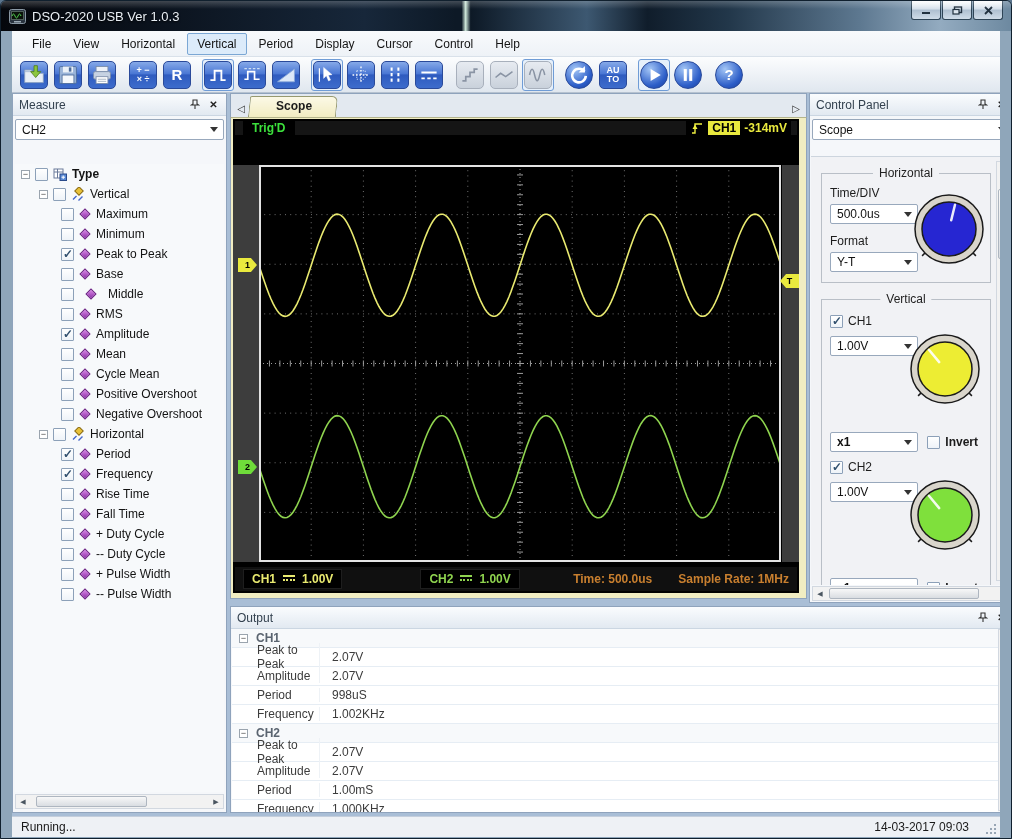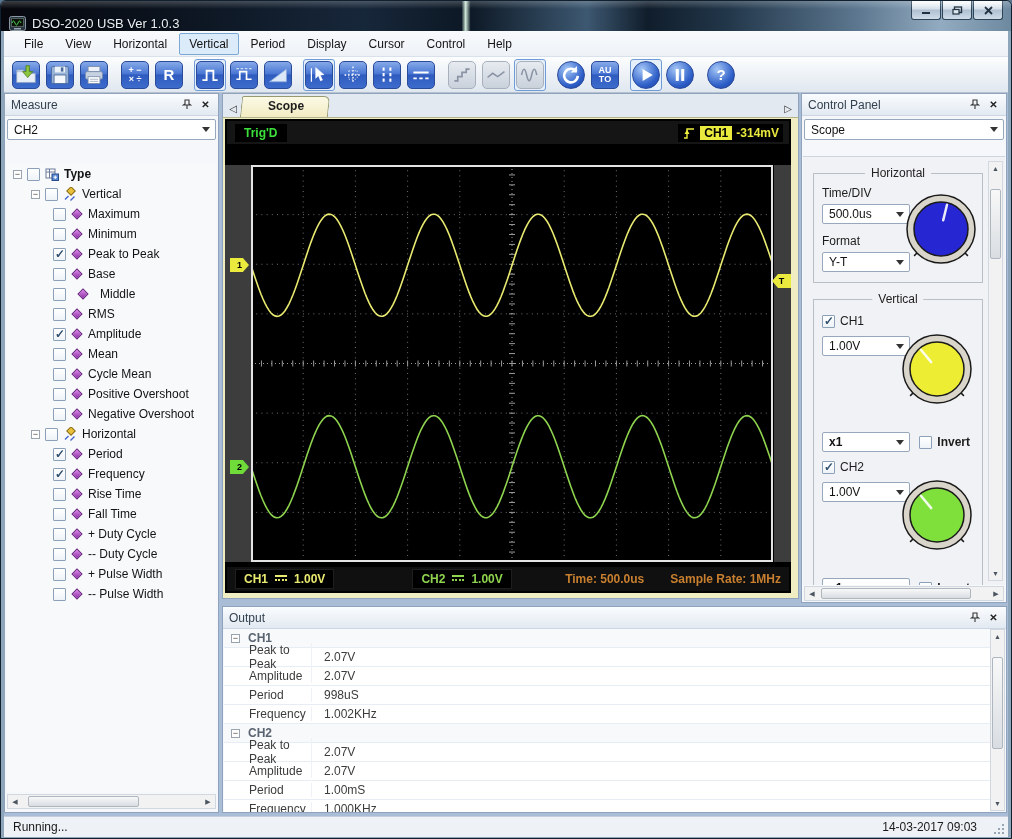--- a/index.html
+++ b/index.html
@@ -3,34 +3,34 @@
 <meta charset="utf-8">
 <style>
   * { box-sizing: border-box; margin: 0; padding: 0; }
   html,body { background:#5a748c; }
   body { font-family: "Liberation Sans", sans-serif; font-size: 12px; }
 
   .window { position:relative; width:1012px; height:839px; background:#8fa6ba;
             border:1px solid #10202e; border-radius:6px 6px 0 0; overflow:hidden; }
 
   
-  .titlebar { height:30px; display:flex; align-items:flex-end; padding:0 8px; position:relative;
+  .titlebar { height:30px; display:flex; align-items:center; padding:0 8px; position:relative;
     background:linear-gradient(90deg,#05070c 0%,#0b131e 16%,#17273a 36%,#0d1926 45%,
       #0d1926 45.6%, #cfe8da 46%, #0d1926 46.5%,
       #3d5871 58%, #101d2b 64%, #22374a 72%, #5d7890 85%, #93abc0 93%, #6d89a0 100%); }
   .titlebar:after { content:""; position:absolute; left:0; right:0; top:0; height:8px;
     background:linear-gradient(rgba(255,255,255,.22),rgba(255,255,255,0)); pointer-events:none; }
   .app-icon { width:17px; height:15px; margin-right:6px; }
   .title-text { color:#e9eff5; font-size:13px; text-shadow:0 1px 2px #000; }
   .win-buttons { position:absolute; right:8px; top:0; display:flex; }
   .win-btn { width:30px; height:19px; margin-left:1px; display:flex; align-items:center; justify-content:center;
     background:linear-gradient(#fdfeff,#d4dfea 45%,#aebfd0 50%,#cfdce8); border:1px solid #2e4456;
     border-top:none; border-radius:0 0 3px 3px; color:#21313f; font-size:10px; font-weight:bold; cursor:default; }
 
-  .app { margin:0 3px; background:#eef1f6; height:806px; display:flex; flex-direction:column; }
+  .app { margin:0 11px; background:#eef1f6; height:806px; display:flex; flex-direction:column; }
 
   
   .menubar { height:26px; display:flex; align-items:center; gap:2px; padding:0 10px;
     background:linear-gradient(#f8fafc,#eef2f7); border-bottom:1px solid #d9e1ea; }
   .menu-item { padding:3px 9px; color:#141414; border:1px solid transparent; border-radius:2px; }
   .menu-item.active { background:#dcebfa; border-color:#7ba7d4; }
 
   
   .toolbar { height:36px; display:flex; align-items:center; gap:9px; padding:0 6px;
     background:linear-gradient(#fcfdfe,#e0e7ef); border-bottom:1px solid #b6c2d0; }
@@ -94,21 +94,21 @@
     border:1px solid #8fa3bc; border-bottom:none; padding:0 2px; }
   .tab-arrow { width:16px; height:18px; display:flex; align-items:center; justify-content:center;
     color:#333; font-size:10px; cursor:default; }
   .tab-arrow.right { margin-left:auto; }
   .tab { height:21px; padding:2px 24px 0 26px; background:linear-gradient(#fcf9e6,#f1ecc2);
     border:1px solid #97996f; border-bottom:none; border-radius:2px 6px 0 0;
     font-weight:bold; color:#1c1c1c; transform:skewX(-6deg); }
   .tab > span { display:inline-block; transform:skewX(6deg); }
   .scope-page { position:relative; height:482px; background:#f1edc2; border:1px solid #8fa3bc; border-top:1px solid #b4b48c; }
   .scope { position:absolute; left:2px; right:7px; top:1px; bottom:5px; background:#000; }
-  .scope-topbar { position:absolute; left:2px; right:2px; top:2px; height:23px; background:#151515;
+  .scope-topbar { position:absolute; left:2px; right:2px; top:2px; height:14px; background:#151515;
     display:flex; align-items:center; padding:0 6px;justify-content:space-between; }
   .trig-chip { background:#000; color:#3ce03c; font-weight:bold; padding:2px 9px; margin-left:2px; }
   .trig-right { margin-left:auto; display:flex; align-items:center; gap:4px; background:#000; padding:1px 4px; }
   .ch-chip { background:#e9e93e; color:#000; font-weight:bold; padding:0 4px; }
   .trig-level { color:#e9e93e; font-weight:bold; }
   .side-strip { position:absolute; top:46px; height:397px; background:#3d3d3d; }
   .side-strip.left { left:0; width:26px; }
   .side-strip.right { right:0; width:17px; }
   #scope-grid { position:absolute; left:26px; top:46px; display:block; }
   .gl { stroke:#6f6f6f; stroke-dasharray:1 4.2; stroke-width:1; }

